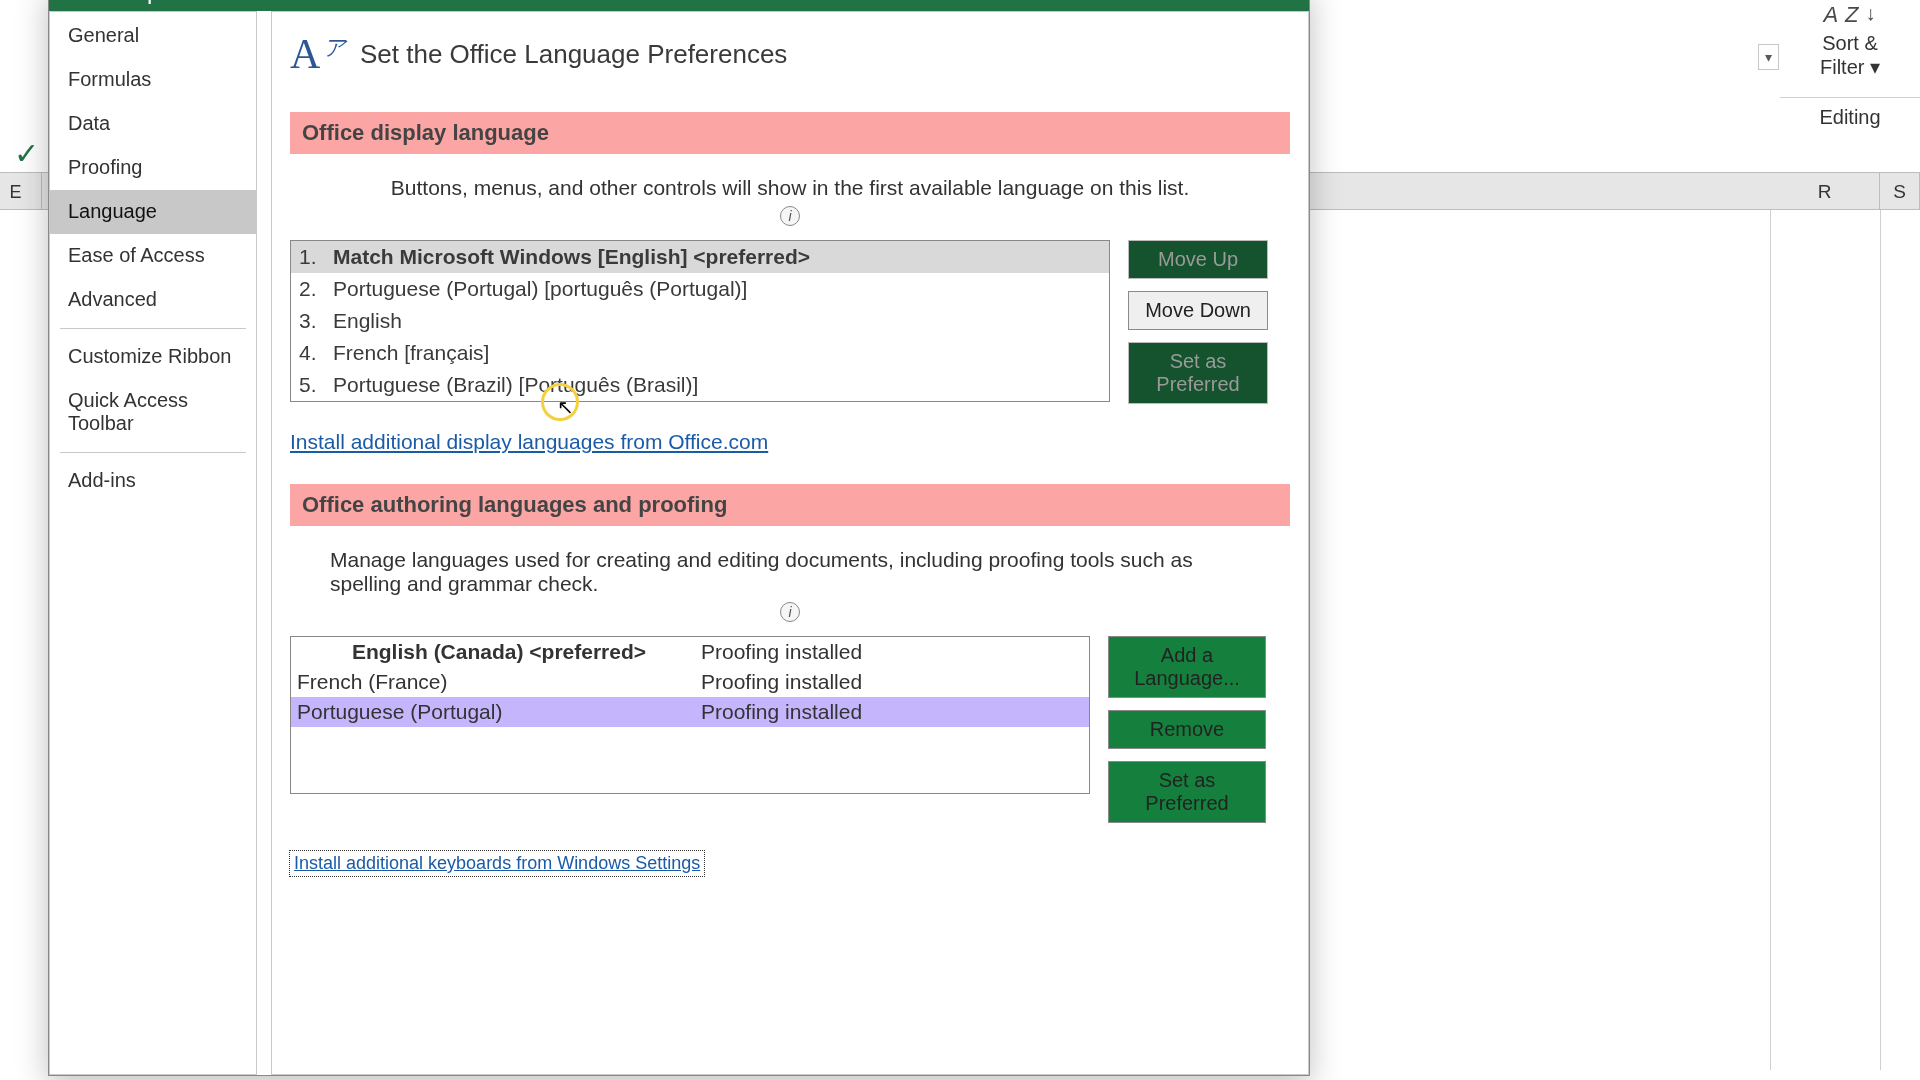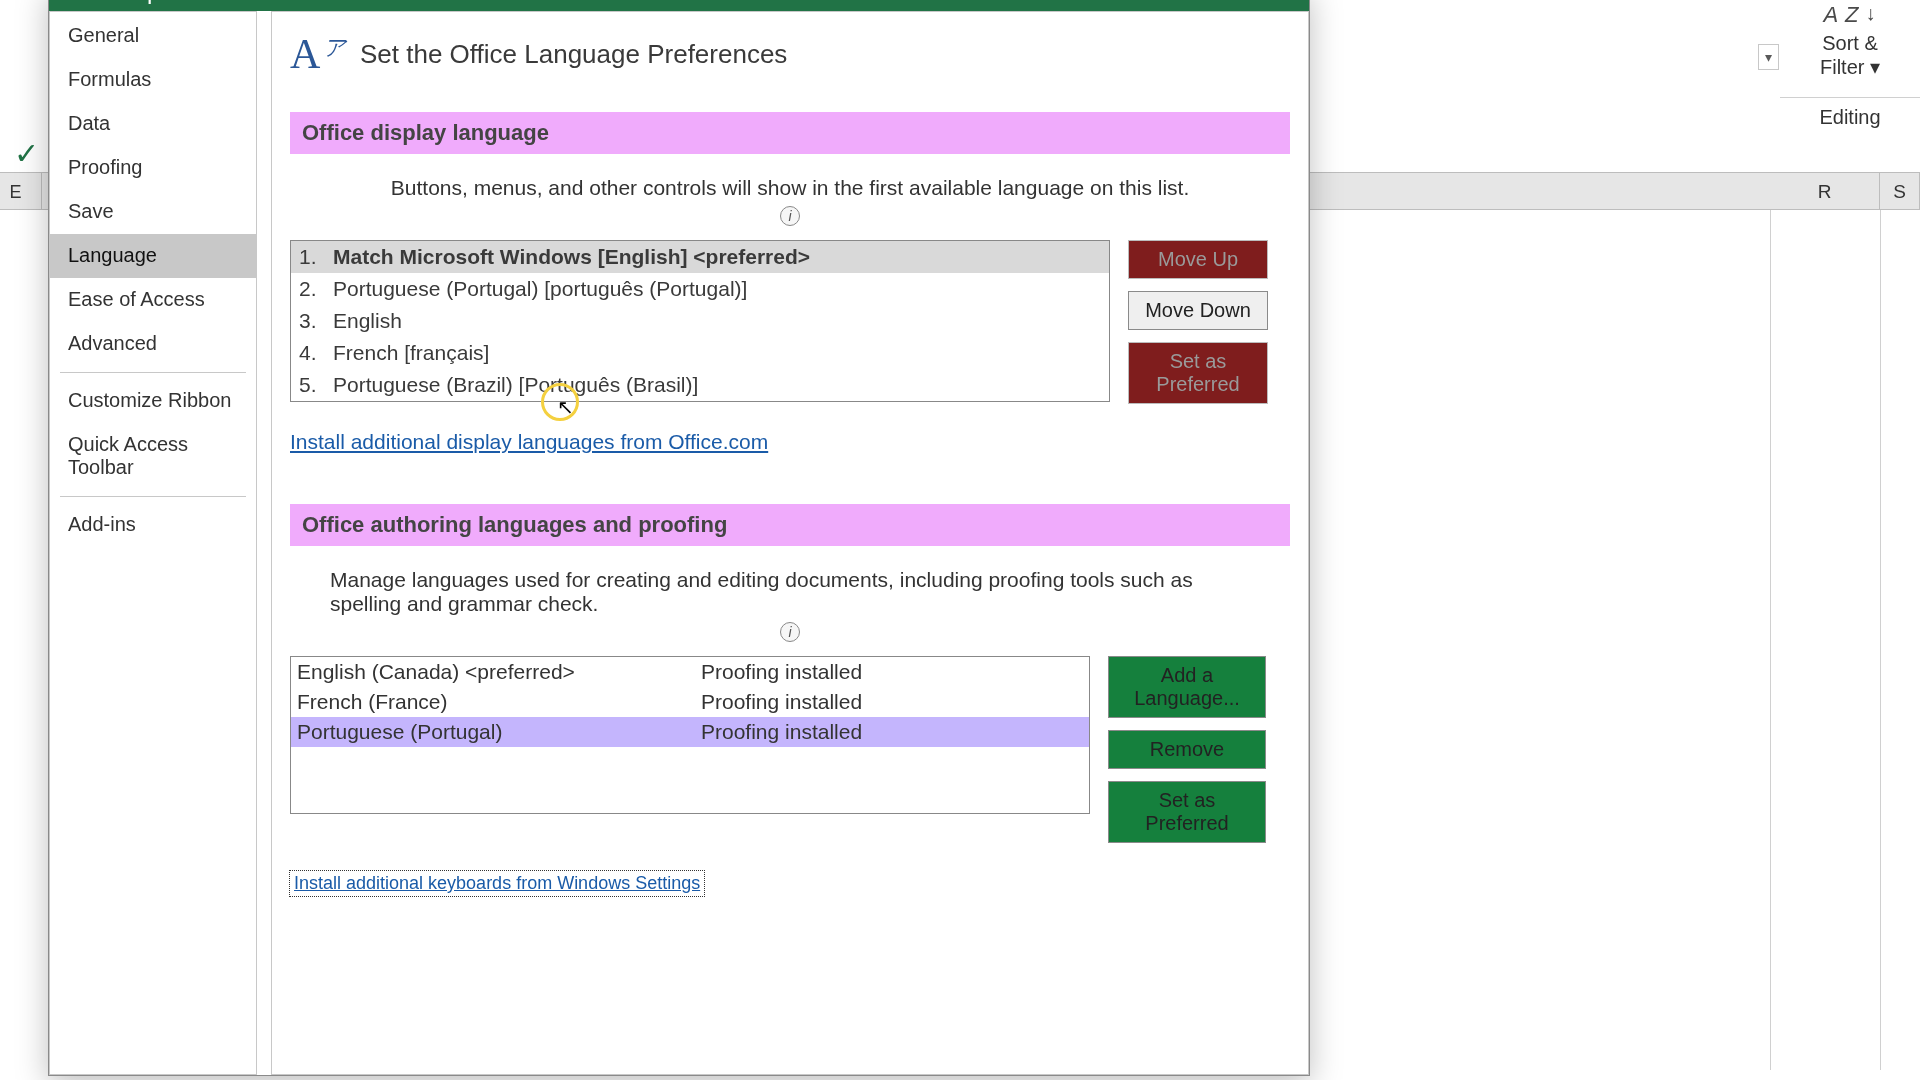--- a/index.html
+++ b/index.html
@@ -144,27 +144,26 @@
     font-family: "Times New Roman", serif;
     position:relative;
     width:48px;
     height:48px;
     line-height:48px;
   }
   .page-head .icon .bigA{font-size:42px; color:#2b5797;}
   .page-head .icon .smallZ{font-size:22px; color:#2b5797; position:absolute; top:-6px; right:-8px; font-style:italic;}
   .page-head .title { font-size: 26px; color:#3a3a3a; }
   .section-head {
-    background: #f0abfc;
+    background: #fca5a5;
     padding: 8px 12px;
     font-size: 22px;
     font-weight:600;
     color: #444;
     margin-bottom: 22px;
-    margin-top: 20px;
   }
   .helptext { font-size:21px; color:#333; margin-bottom:14px; display:flex; align-items:center; gap:6px;flex-direction:column;}
   .info-icon {
     display:inline-flex;
     width:20px; height:20px; border:1px solid #888; border-radius:50%;
     align-items:center; justify-content:center;
     font-size:14px; color:#555; font-style:italic;
     background:#f6f6f6;
   }
   .lang-row { display:flex; gap:18px; margin-bottom: 26px; align-items:flex-start;}
@@ -183,42 +182,42 @@
   .btncol { display:flex; flex-direction:column; gap:12px; width:140px;}
   .winbtn {
     border:1px solid #8a8a8a;
     background:#efefef;
     padding: 7px 8px;
     font-size: 20px;
     text-align:center;
     color:#222;
     cursor:pointer;
   }
-  .winbtn.disabled { color:#9a9a9a; border-color:#bcbcbc; background:#7f1d1d; cursor:default;}
+  .winbtn.disabled { color:#9a9a9a; border-color:#bcbcbc; background:#14532d; cursor:default;}
   .linklike {
     color:#1a5ba8;
     text-decoration:underline;
     font-size:21px;
     cursor:pointer;
     display:inline-block;
     margin-bottom: 30px;
   }
   .author-row { display:flex; gap:18px; align-items:flex-start;}
   .author-list {
     border:1px solid #888;
     width: 800px;
     height: 158px;
   }
   .author-list .arow{
     display:flex;
     font-size:21px;
     padding:3px 8px 3px 6px;
   }
   .author-list .arow .name{ width:404px;}
-  .arow.pref .name{ font-weight:400;}
+  .arow.pref .name{ font-weight:700;text-align:center;}
   .arow.sel { background:#c4b5fd;}
   .btncol2 { display:flex; flex-direction:column; gap:12px; width:158px;}
   .winbtn2 {
     border:1px solid #8a8a8a;
     background:#15803d;
     padding:7px 10px;
     font-size:20px;
     text-align:center;
     color:#222;
     cursor:pointer;
@@ -287,21 +286,20 @@
   <div class="titlebar">
     <div class="title">Excel Options</div>
     <div class="close">✕</div>
   </div>
   <div class="dialog-body">
     <div class="sidebar">
       <div class="item">General</div>
       <div class="item">Formulas</div>
       <div class="item">Data</div>
       <div class="item">Proofing</div>
-      <div class="item">Save</div>
       <div class="item selected">Language</div>
       <div class="item">Ease of Access</div>
       <div class="item">Advanced</div>
       <div class="sep"></div>
       <div class="item">Customize Ribbon</div>
       <div class="item">Quick Access Toolbar</div>
       <div class="sep"></div>
       <div class="item">Add-ins</div>
     </div>
 

